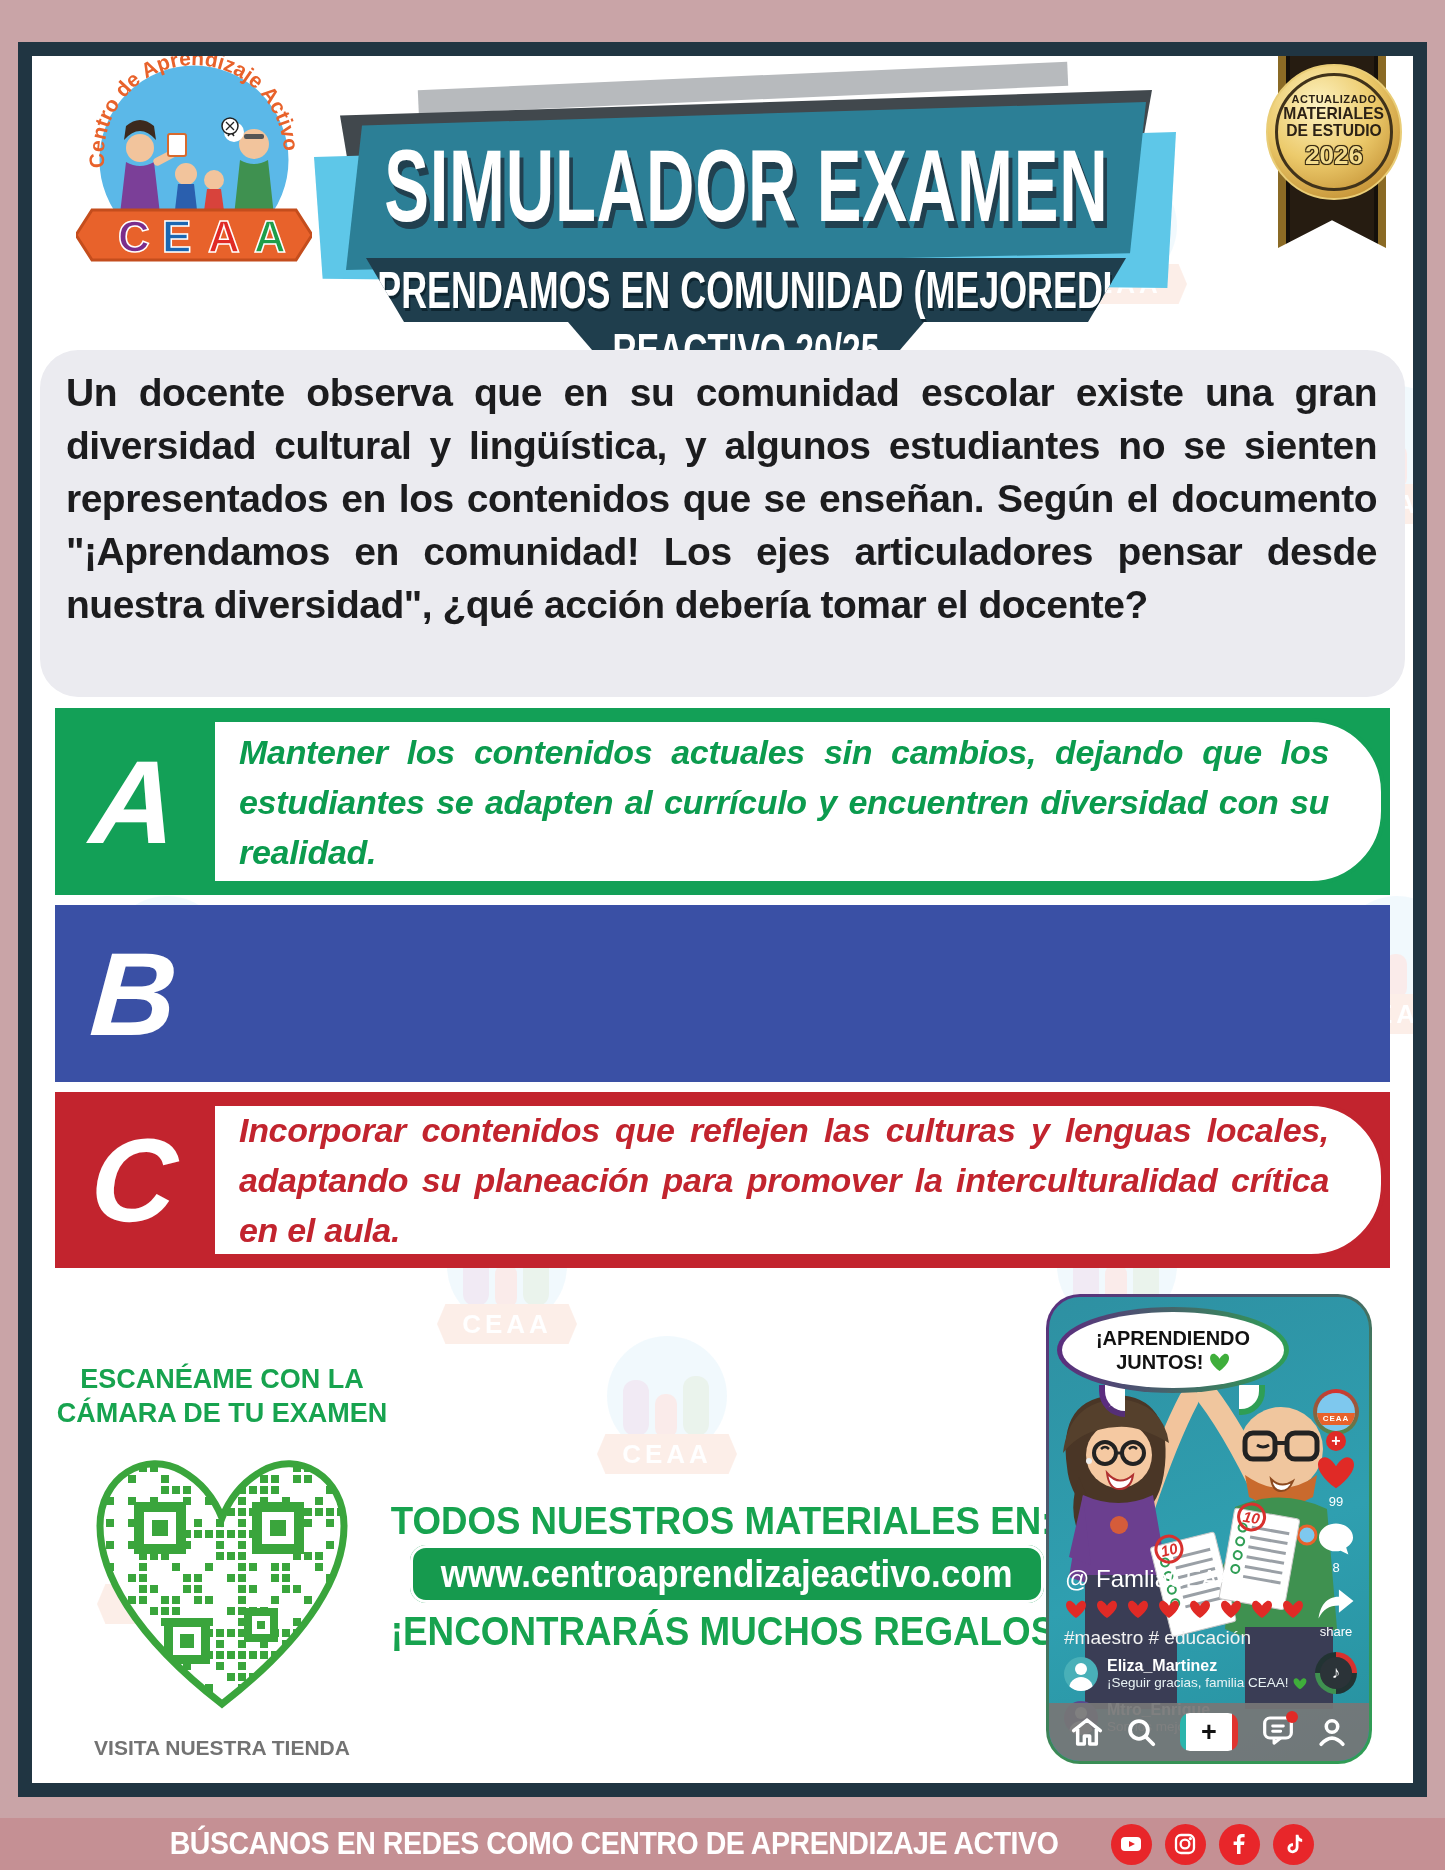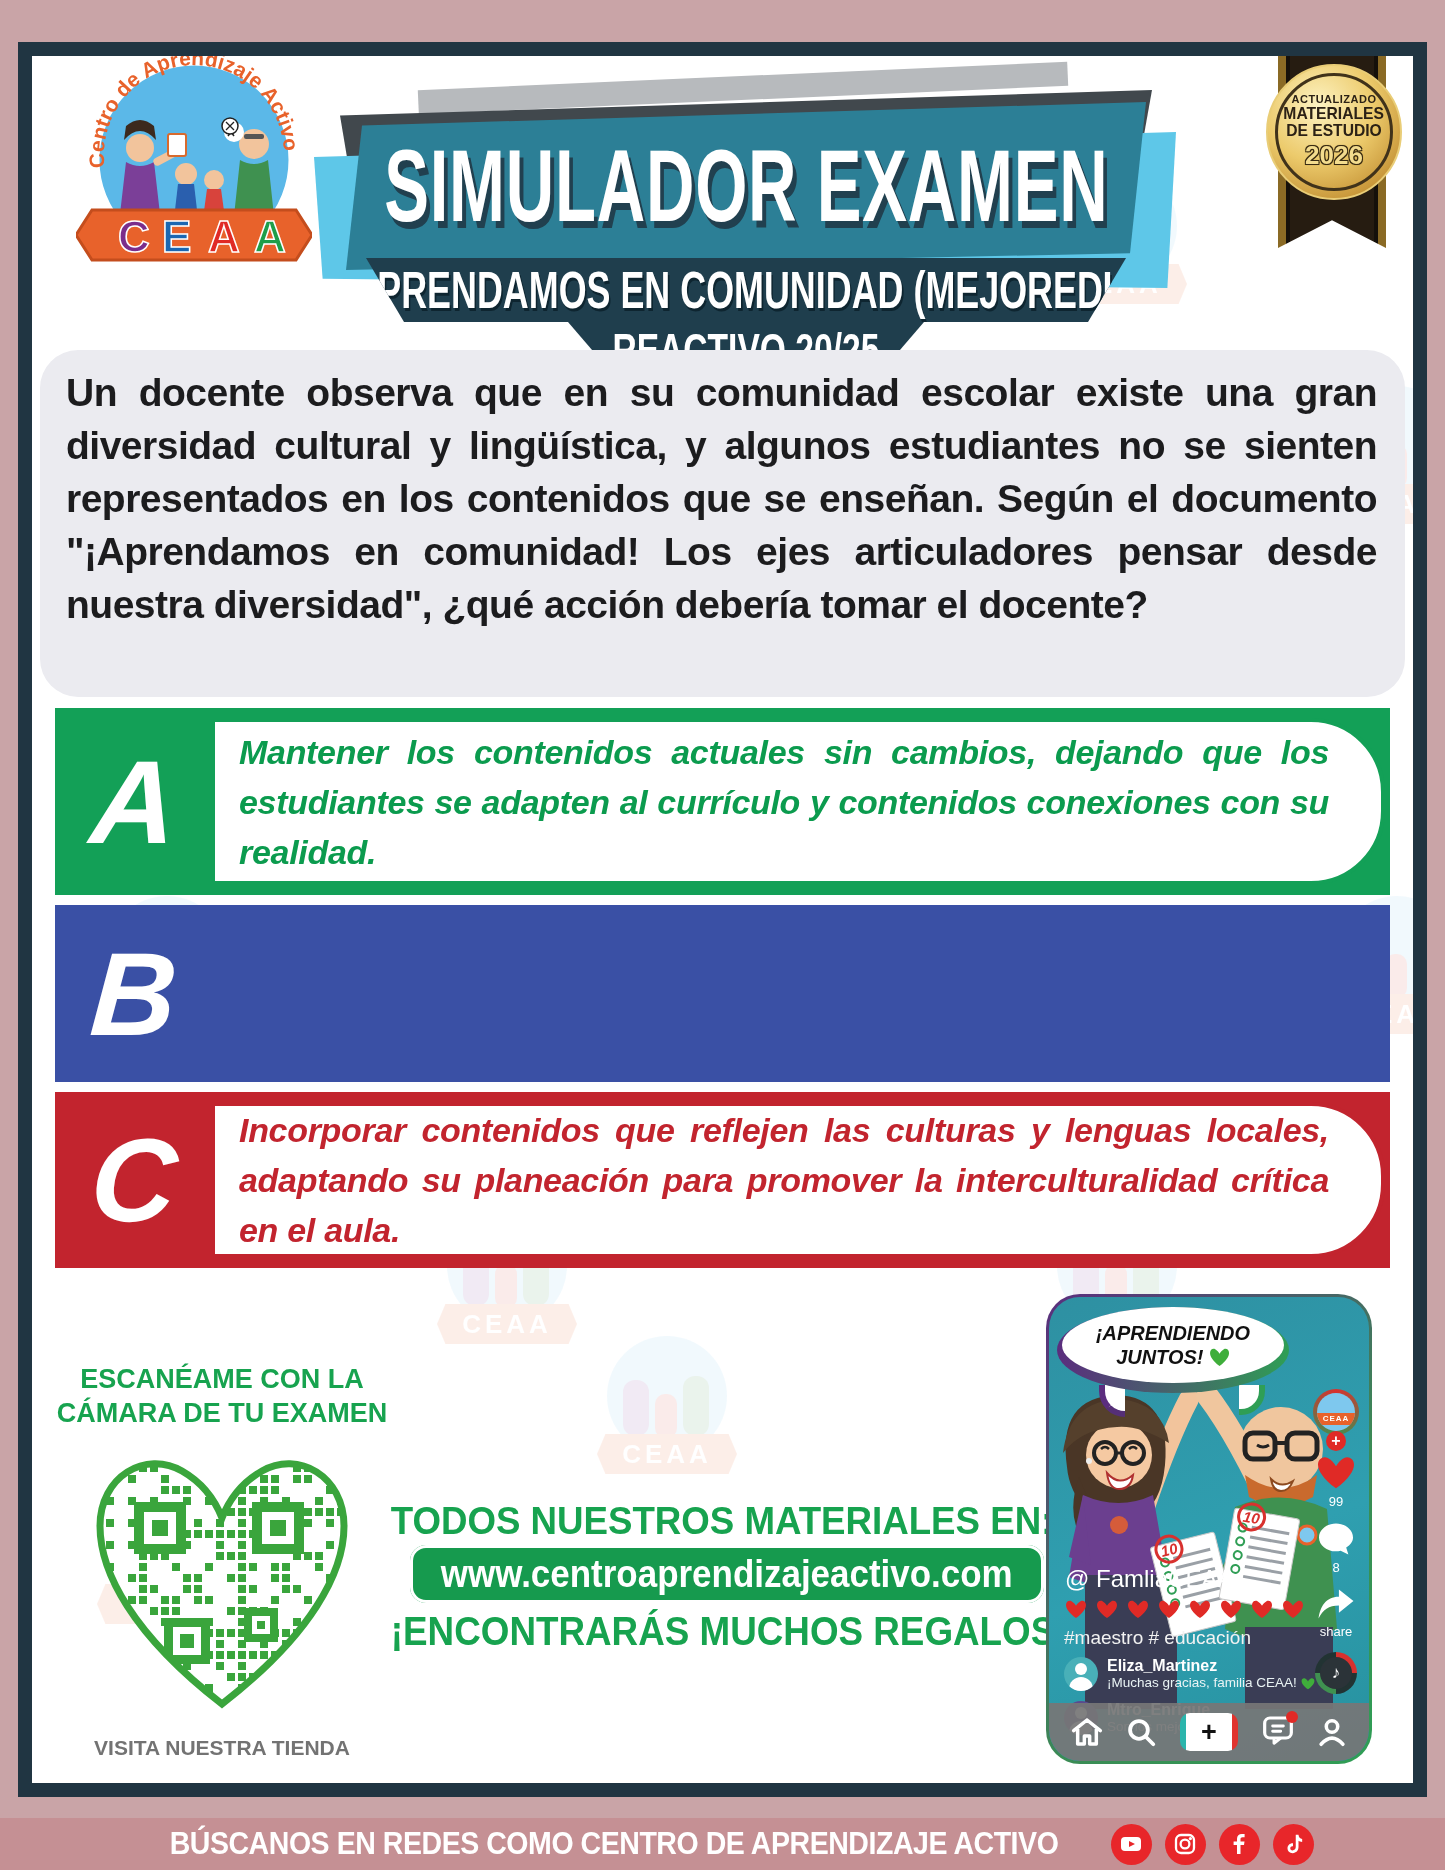--- a/index.html
+++ b/index.html
@@ -70,21 +70,21 @@
   
   .mat1{left:330px;top:1443px;width:720px;text-align:center;color:#17a34f;font-weight:bold;font-size:39px;transform:scaleX(.94);}
   .mat-pill{left:378px;top:1489px;width:634px;height:58px;background:#169a4e;border-radius:16px;display:flex;align-items:center;justify-content:center;box-shadow:0 0 0 3px #ffffff inset;}
   .mat-url{color:#fff;font-weight:bold;font-size:38px;transform:scaleX(.92);white-space:nowrap;}
   .mat2{left:330px;top:1553px;width:720px;text-align:center;color:#17a34f;font-weight:bold;font-size:40px;transform:scaleX(.92);white-space:nowrap;}
 
   
   .tcard-wrap{left:1014px;top:1238px;width:326px;height:470px;border-radius:34px;background:linear-gradient(135deg,#5b2d7e,#3b8b55 60%,#2f9e55);padding:3px;box-sizing:border-box;}
   .tcard{position:relative;width:100%;height:100%;border-radius:31px;background:linear-gradient(160deg,#2e90a2,#2f9fb0 55%,#27919f);overflow:hidden;}
   .bubble{position:absolute;left:8px;top:10px;width:232px;height:86px;border-radius:50%;
-    background:linear-gradient(90deg,#5b2d7e,#2f9e55);display:flex;align-items:flex-start;justify-content:center;z-index:5;font-style:italic;}
+    background:linear-gradient(90deg,#5b2d7e,#2f9e55);display:flex;align-items:center;justify-content:center;z-index:5;}
   .bubble-in{width:calc(100% - 10px);height:calc(100% - 10px);background:#fff;border-radius:50%;display:flex;align-items:center;justify-content:center;text-align:center;}
   .bubble-txt{color:#111;font-weight:bold;font-size:21px;line-height:24px;transform:scaleX(.95);}
   .tail1{position:absolute;left:50px;top:88px;width:20px;height:26px;background:#fff;border-left:6px solid #5b2d7e;border-bottom:6px solid #552f77;border-radius:0 0 0 26px;z-index:4;}
   .tail2{position:absolute;left:190px;top:88px;width:20px;height:24px;background:#fff;border-right:6px solid #2f9e55;border-bottom:6px solid #2f9e55;border-radius:0 0 24px 0;z-index:4;}
   .handle{position:absolute;left:16px;top:268px;color:#fff;font-size:24px;z-index:6;}
   .hearts-row{position:absolute;left:16px;top:302px;display:flex;gap:9px;z-index:6;}
   .hashtags{position:absolute;left:15px;top:330px;color:#f2f2f2;font-size:19px;z-index:6;}
   .cmt{position:absolute;left:15px;display:flex;gap:9px;z-index:6;justify-content:center;}
   .cmt1{top:360px;} .cmt2{top:404px;}
   .cmt-av{width:34px;height:34px;border-radius:50%;position:relative;overflow:hidden;flex:0 0 34px;}
@@ -281,21 +281,21 @@
       </div>
 
       <div class="abs qbox">
         <div class="qtext">Un docente observa que en su comunidad escolar existe una gran diversidad cultural y lingüística, y algunos estudiantes no se sienten representados en los contenidos que se enseñan. Según el documento "¡Aprendamos en comunidad! Los ejes articuladores pensar desde nuestra diversidad", ¿qué acción debería tomar el docente?</div>
       </div>
 
       <div class="abs opt optA">
         <div class="opt-bg cA"></div>
         <div class="opt-letter">A</div>
         <div class="opt-box bA">
-            <div class="opt-text tA">Mantener los contenidos actuales sin cambios, dejando que los estudiantes se adapten al currículo y contenidos conexiones con su realidad.</div>
+            <div class="opt-text tA">Mantener los contenidos actuales sin cambios, dejando que los estudiantes se adapten al currículo y encuentren diversidad con su realidad.</div>
           </div>
       </div>
       <div class="abs opt optB">
         <div class="opt-bg cB"></div>
         <div class="opt-letter">B</div>
       </div>
       <div class="abs opt optC">
         <div class="opt-bg cC"></div>
         <div class="opt-letter">C</div>
         <div class="opt-box bC">
@@ -718,21 +718,21 @@
           <div class="hashtags">#maestro #  educación</div>
 
           <div class="cmt cmt1">
             <div class="cmt-av avT">
                 <div class="ph"></div>
                 <div class="pb"></div>
               </div>
             <div>
               <div class="cmt-user">Eliza_Martinez</div>
               <div class="cmt-text">
-                  <span>¡Muchas gracias, familia CEAA!</span>
+                  <span>¡Seguir gracias, familia CEAA!</span>
                 <svg width="14" height="13" viewBox="0 0 24 22">
                     <path d="M12 21 C4 15 1 10 1 6.5 C1 2.8 4.4 1 7 2.4 C9 3.5 11 5.5 12 7.5 C13 5.5 15 3.5 17 2.4 C19.6 1 23 2.8 23 6.5 C23 10 20 15 12 21 Z" fill="#3fae3b"></path>
                   </svg>
               </div>
             </div>
           </div>
           <div class="cmt cmt2">
             <div class="cmt-av avP">
                 <div class="ph"></div>
                 <div class="pb"></div>

